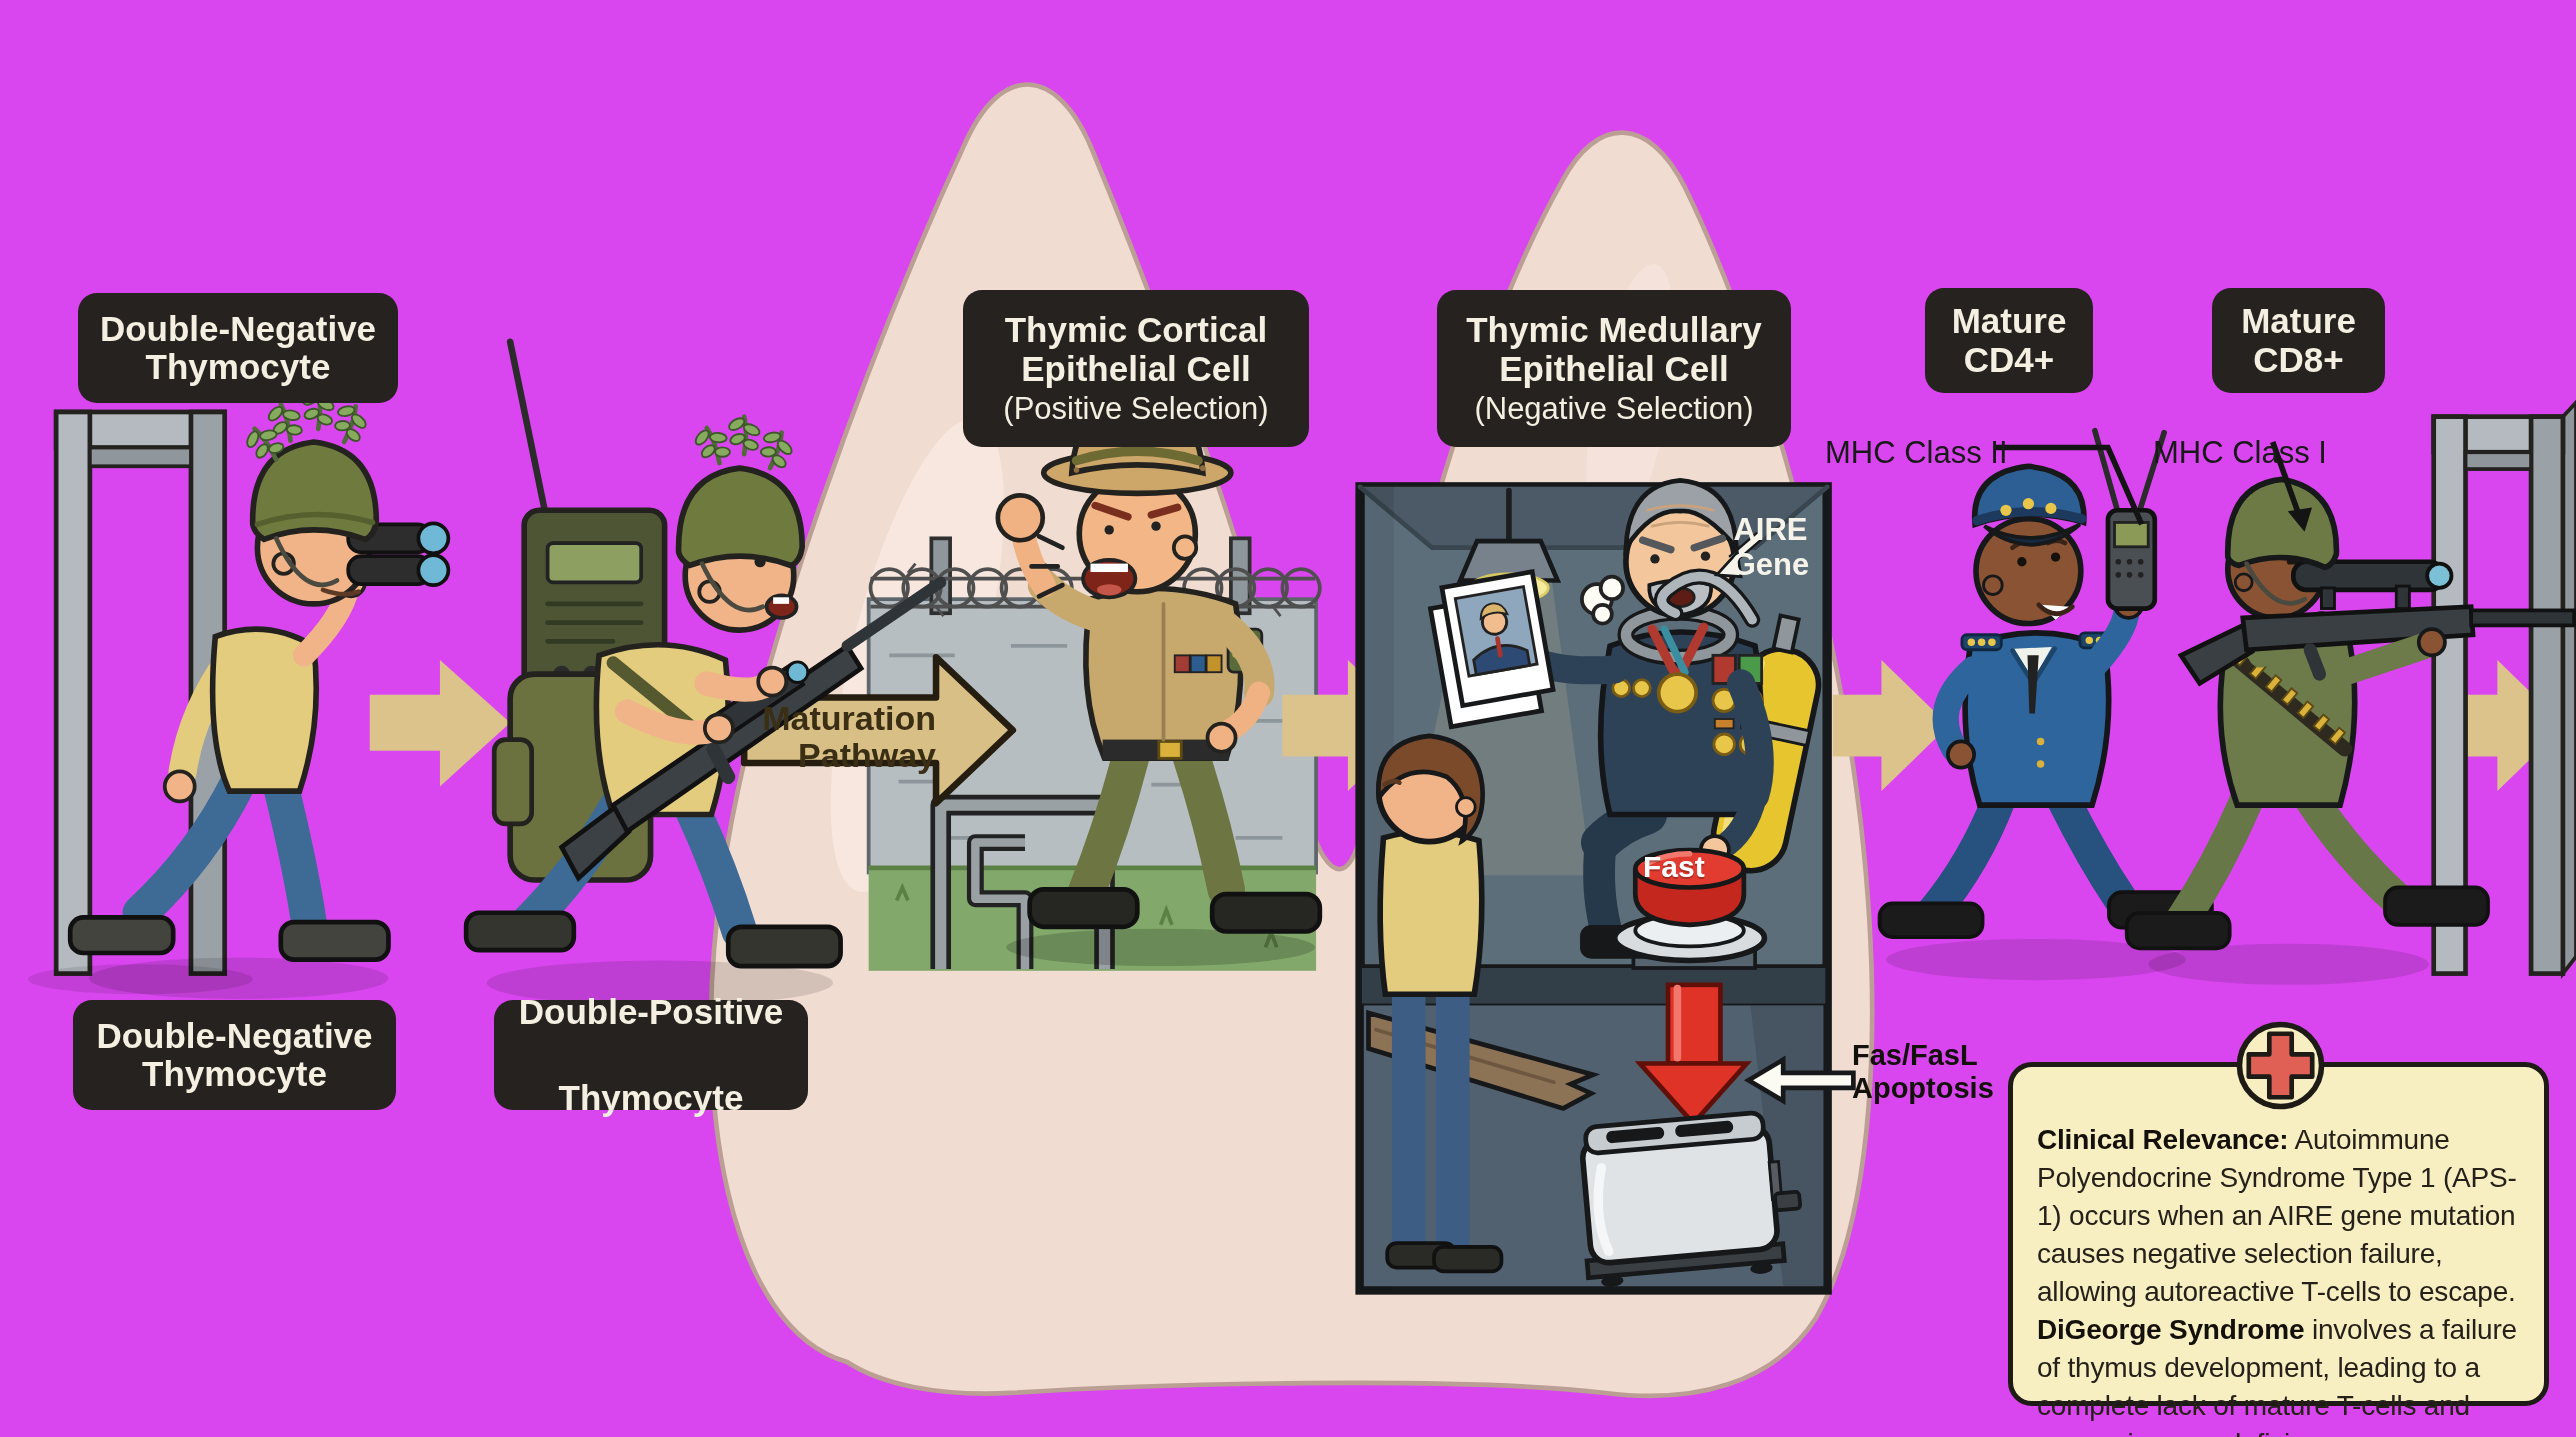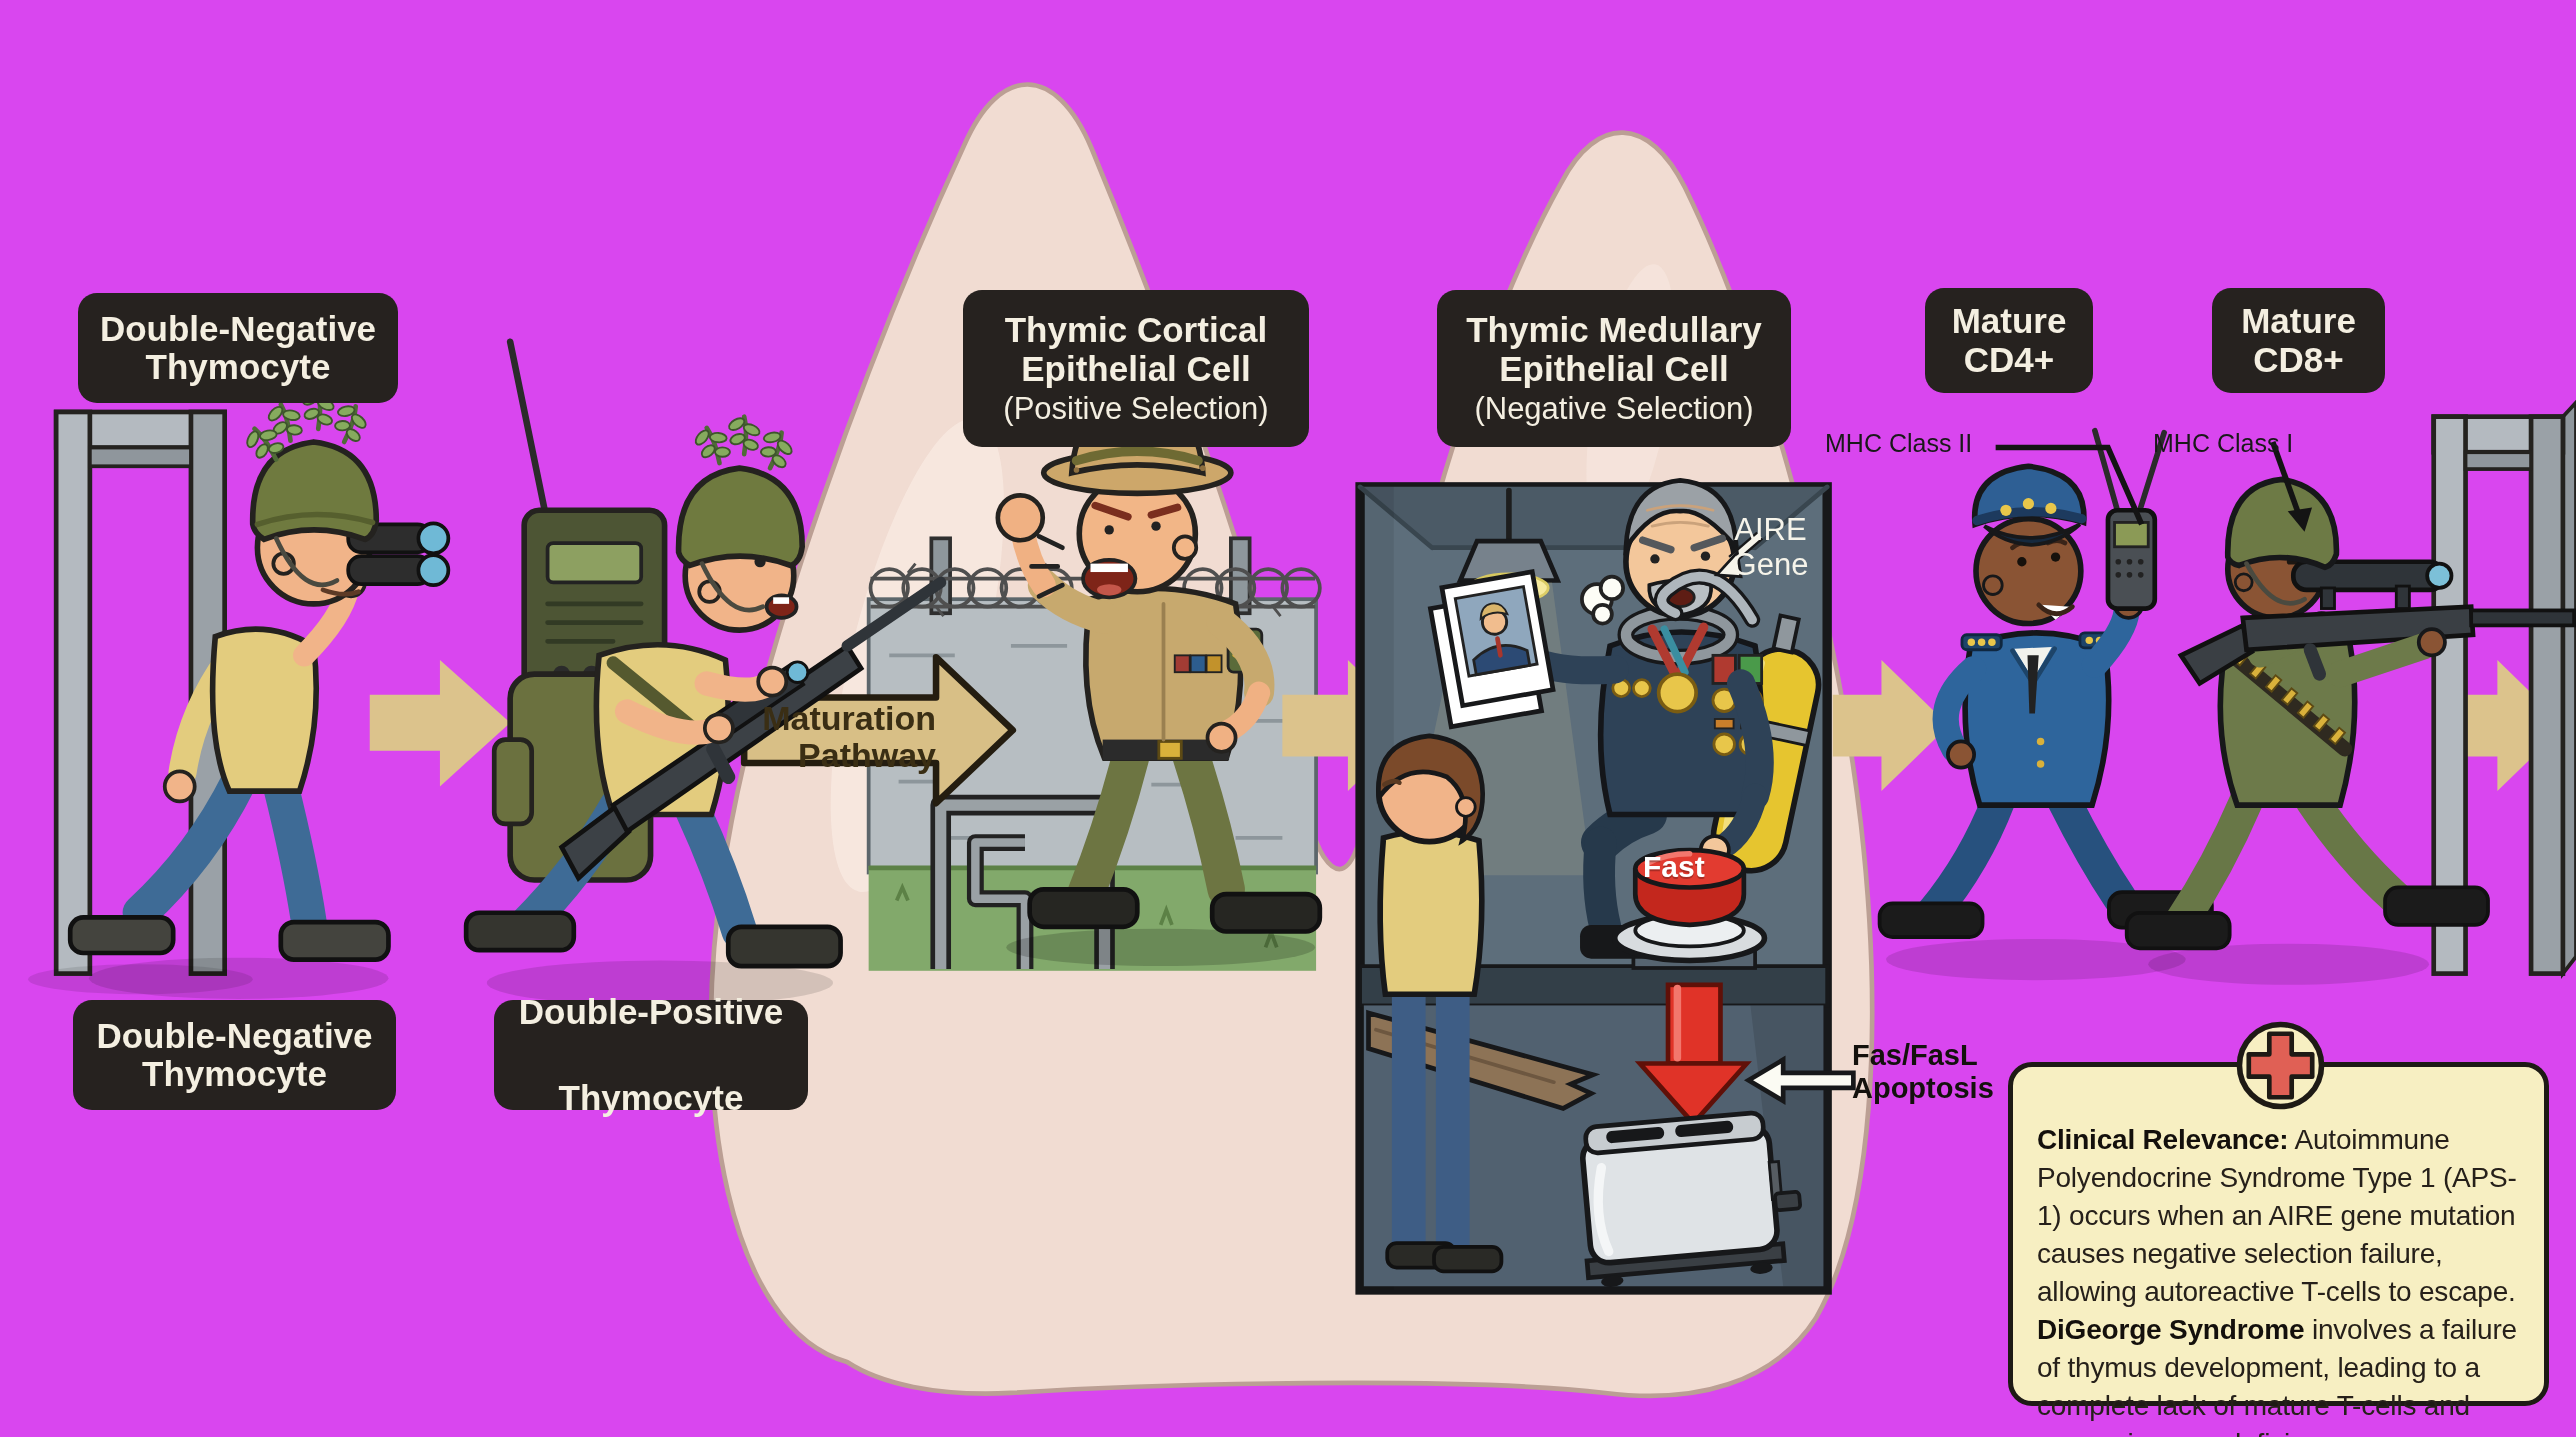--- a/index.html
+++ b/index.html
@@ -4,22 +4,22 @@
 <style>
   html,body{margin:0;padding:0;background:#f8f3de;}
   #stage{position:relative;width:2576px;height:1438px;overflow:hidden;
          font-family:"Liberation Sans",sans-serif;background:#d946ef;}
   #scene{position:absolute;left:0;top:0;z-index:0;}
   .txt{position:absolute;z-index:2;}
   .plate{position:absolute;z-index:2;background:#26221f;color:#f4efe1;border-radius:19px;
          display:flex;flex-direction:column;align-items:center;justify-content:center;
          text-align:center;font-weight:700;line-height:1.1;font-size:35px;}
   .plate .sub{font-weight:400;font-size:31px;margin-top:3.7px;}
-  .anno{font-size:25px;color:#191919;font-weight:400;white-space:nowrap;line-height:1.12;}
-  .anno-white{color:#f6f4ea;font-weight:400;font-size:31px;text-align:center;line-height:1.12;}
+  .anno{font-size:31px;color:#191919;font-weight:400;white-space:nowrap;line-height:1.12;margin-top:7px;}
+  .anno-white{color:#f6f4ea;font-weight:700;font-size:31px;text-align:center;line-height:1.12;}
   .anno-bold{font-weight:700;color:#14110d;font-size:29px;line-height:1.15;}
   .arrow-label{font-size:34px;font-weight:700;color:#3a2e14;text-align:right;line-height:1.1;}
   .btn-label{font-size:30px;font-weight:700;color:#ffffff;text-align:left;
              text-shadow:0 1.9px 0 rgba(0,0,0,.25);}
   #clinical-box{position:absolute;z-index:2;left:2008px;top:1062px;width:541px;height:344px;
          background:#f7efc2;border:5.6px solid #1e1a15;border-radius:24px;box-sizing:border-box;
          padding:54px 22.5px 9.4px 24px;}
   #clinical-box p{margin:0;font-size:28px;line-height:38px;color:#26201a;letter-spacing:-0.2px;}
   #clinical-box b{color:#14100c;}
   #cross-icon{position:absolute;z-index:3;left:2232px;top:1017px;}

